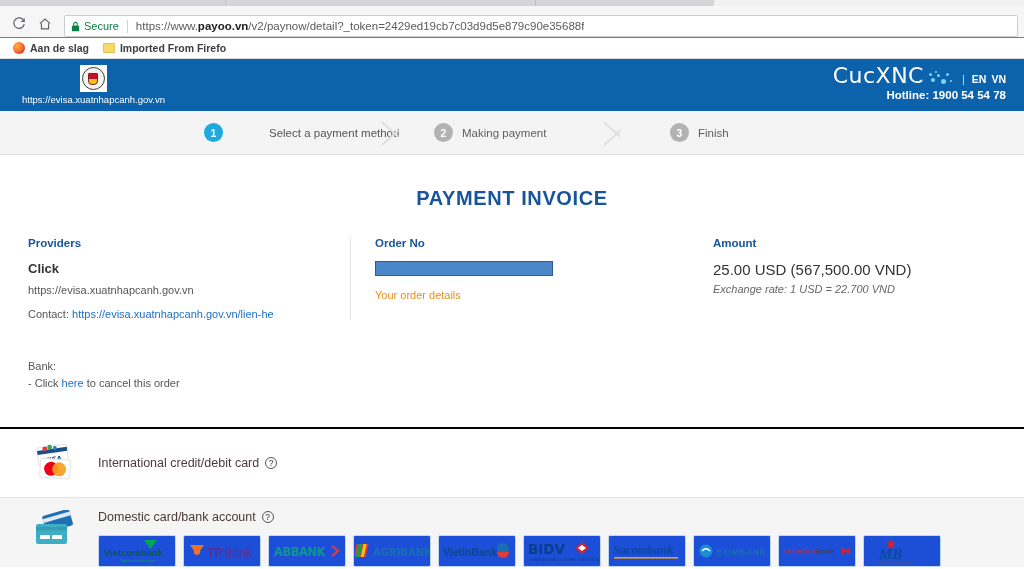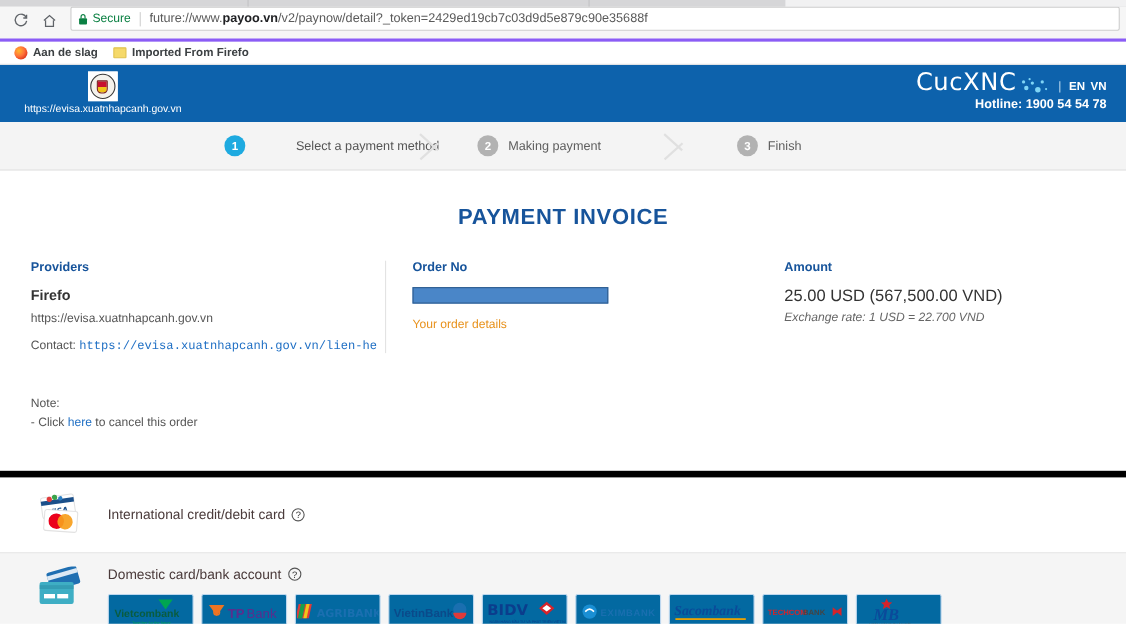--- a/index.html
+++ b/index.html
@@ -24,23 +24,23 @@
   .browser-tabstrip .tab-seam.s2 { left: 535px; }
   .browser-tabstrip .tab-right-fade {
     position: absolute; top: 0; bottom: 0; right: 0; width: 310px;
     background: #f1f1f2;
   }
 
   .toolbar {
     height: 32px;
     background: #f6f6f6;
     display: flex;
-    align-items: flex-start;
+    align-items: flex-end;
     padding: 0 6px;
-    border-bottom: 3px solid #8b5cf6;
+    border-bottom: 1px solid #8b5cf6;
   }
   .nav-btn {
     width: 26px; height: 26px;
     display: flex; align-items: center; justify-content: center;
     color: #5f6368;
     flex: 0 0 auto;
   }
   .nav-btn svg { display: block; }
 
   .omnibox {
@@ -253,21 +253,21 @@
     font-weight: bold;
     color: #333333;
     margin-bottom: 8px;
   }
   .provider-url {
     font-size: 11px;
     color: #555555;
     margin-bottom: 12px;
   }
   .contact-row { font-size: 11px; color: #555555; }
-  .contact-row a { color: #1f6fc4; text-decoration: none; font-family: Liberation Mono, monospace; }
+  .contact-row a { color: #1f6fc4; text-decoration: none; }
 
   .note-block {
     padding: 0 28px;
     margin-top: 38px;
     font-size: 11px;
     color: #555555;
     line-height: 1.5;
   }
   .note-block a { color: #1f6fc4; text-decoration: none; }
 
@@ -296,21 +296,21 @@
     color: #666666;
     white-space: nowrap;
   }
 
   
   .methods { margin-top: 36px; }
   .method-row {
     display: flex;
     align-items: center;
     padding: 14px 0 14px 32px;
-    border-top: 6px solid #000000;
+    border-top: 2px solid #000000;
   }
   .method-row.domestic {
     background: #f5f5f5;
     align-items: flex-start;
     padding-top: 12px;
     padding-bottom: 0;
     border-top: 1px solid #e6e6e6;
   }
   .method-icon { width: 66px; flex: 0 0 auto; }
   .method-body { flex: 1 1 auto; }
@@ -332,21 +332,21 @@
   }
 
   .bank-grid {
     display: flex;
     flex-wrap: wrap;
     gap: 7px;
     margin-top: 11px;
   }
   .bank-tile {
     width: 78px; height: 32px;
-    background: #0369a1;
+    background: #1d4ed8;
     border: 1px solid #bdd7ee;
     border-radius: 2px;
     display: flex;
     align-items: center;
     justify-content: center;
     overflow: hidden;
     flex: 0 0 auto;
   }
   .bank-tile svg { display: block; }
 
@@ -379,21 +379,21 @@
 
   <div class="omnibox">
     <span class="lock-icon">
       <svg width="9" height="11" viewBox="0 0 10 12">
         <rect x="1" y="5" width="8" height="6.4" rx="1" fill="#0b8043"></rect>
         <path d="M3 5V3.4a2 2 0 0 1 4 0V5" fill="none" stroke="#0b8043" stroke-width="1.2"></path>
       </svg>
     </span>
     <span class="secure-label">Secure</span>
     <span class="omni-divider"></span>
-    <span class="url-text"><span>future://www.</span><span class="url-domain">payoo.vn</span><span>/v2/paynow/detail?_token=2429ed19cb7c03d9d5e879c90e35688f</span></span>
+    <span class="url-text"><span>https://www.</span><span class="url-domain">payoo.vn</span><span>/v2/paynow/detail?_token=2429ed19cb7c03d9d5e879c90e35688f</span></span>
   </div>
 </div>
 
 <div class="bookmarks">
   <div class="bm">
     <span class="bm-ff"></span>
     <span>Aan de slag</span>
   </div>
   <div class="bm">
     <span class="bm-folder"></span>
@@ -449,21 +449,21 @@
       <span class="step-label">Finish</span>
     </div>
   </div>
 
   <div class="invoice-title">PAYMENT INVOICE</div>
 
   <div class="columns">
 
     <div class="col-providers">
       <div class="col-head">Providers</div>
-      <div class="provider-name">Firefo</div>
+      <div class="provider-name">Click</div>
       <div class="provider-url">https://evisa.xuatnhapcanh.gov.vn</div>
       <div class="contact-row">
         <span>Contact:</span>
         <a href="#">https://evisa.xuatnhapcanh.gov.vn/lien-he</a>
       </div>
     </div>
 
     <div class="col-order">
       <div class="col-head">Order No</div>
       <div class="order-redaction"></div>
@@ -471,21 +471,21 @@
     </div>
 
     <div class="col-amount">
       <div class="col-head">Amount</div>
       <div class="amount-main">25.00 USD (567,500.00 VND)</div>
       <div class="amount-rate">Exchange rate: 1 USD = 22.700 VND</div>
     </div>
   </div>
 
   <div class="note-block">
-    <div>Note:</div>
+    <div>Bank:</div>
     <div><span>- Click </span><a href="#">here</a><span> to cancel this order</span></div>
   </div>
 
   <div class="methods">
 
     <div class="method-row">
       <div class="method-icon">
         <div class="intl-cards">
           <svg width="48" height="40" viewBox="0 0 48 40">
             <g transform="rotate(-8 20 14)">
@@ -545,20 +545,26 @@
 
           <div class="bank-tile">
             <svg width="74" height="28" viewBox="0 0 74 28">
               <path d="M5 8h14l-7 10z" fill="#ee7422"></path>
               <circle cx="12" cy="14.5" r="2.6" fill="none" stroke="#ee7422" stroke-width="1.3"></circle>
               <text x="22" y="20" font-family="Liberation Sans, sans-serif" font-size="12" font-weight="bold" fill="#5b2d8e">TP</text>
               <text x="39" y="20" font-family="Liberation Sans, sans-serif" font-size="12" fill="#5b2d8e">Bank</text>
             </svg>
           </div>
 
+          <div class="bank-tile">
+            <svg width="74" height="28" viewBox="0 0 74 28">
+              <text x="4" y="19" font-family="DejaVu Sans, sans-serif" font-size="11.5" font-weight="bold" fill="#0a9a8a" letter-spacing="-0.5">ABBANK</text>
+              <path d="M62 9l6 5-6 5" fill="none" stroke="#e03a3a" stroke-width="2.2"></path>
+            </svg>
+          </div>
 
           <div class="bank-tile">
             <svg width="74" height="28" viewBox="0 0 74 28">
               <rect x="3" y="7" width="12" height="13" fill="#e03a3a" transform="skewX(-12)"></rect>
               <rect x="5" y="7" width="4" height="13" fill="#1a9e4a" transform="skewX(-12)"></rect>
               <rect x="10" y="7" width="3" height="13" fill="#f0c419" transform="skewX(-12)"></rect>
               <text x="18" y="19" font-family="DejaVu Sans, sans-serif" font-size="10" font-weight="bold" fill="#1a6fb0">AGRIBANK</text>
             </svg>
           </div>
 
@@ -574,30 +580,30 @@
             <svg width="74" height="28" viewBox="0 0 74 28">
               <text x="3" y="17" font-family="DejaVu Sans, sans-serif" font-size="13.5" font-weight="bold" fill="#0b3d8c">BIDV</text>
               <path d="M57 5l7 6-7 6-7-6z" fill="#d6232a"></path>
               <path d="M57 8l4 3-4 3-4-3z" fill="#ffffff"></path>
               <text x="5" y="24" font-family="Liberation Sans, sans-serif" font-size="3.2" fill="#0b3d8c">NGÂN HÀNG ĐẦU TƯ VÀ PHÁT TRIỂN VIỆT NAM</text>
             </svg>
           </div>
 
           <div class="bank-tile">
             <svg width="74" height="28" viewBox="0 0 74 28">
+              <text x="3" y="17" font-family="Liberation Serif, serif" font-size="12.5" font-style="italic" font-weight="bold" fill="#0b4a9a">Sacombank</text>
+              <rect x="4" y="20" width="64" height="1.6" fill="#f0a400"></rect>
+            </svg>
+          </div>
+
+          <div class="bank-tile">
+            <svg width="74" height="28" viewBox="0 0 74 28">
               <circle cx="11" cy="14" r="6.5" fill="#1a8fd4"></circle>
               <path d="M7 14c3-3 5-3 8 0" fill="none" stroke="#ffffff" stroke-width="1.4"></path>
               <text x="21" y="18" font-family="Liberation Sans, sans-serif" font-size="8.5" font-weight="bold" fill="#1a6fb0" letter-spacing="0.6">EXIMBANK</text>
-            </svg>
-          </div>
-
-          <div class="bank-tile">
-            <svg width="74" height="28" viewBox="0 0 74 28">
-              <text x="3" y="17" font-family="Liberation Serif, serif" font-size="12.5" font-style="italic" font-weight="bold" fill="#0b4a9a">Sacombank</text>
-              <rect x="4" y="20" width="64" height="1.6" fill="#f0a400"></rect>
             </svg>
           </div>
 
           <div class="bank-tile">
             <svg width="74" height="28" viewBox="0 0 74 28">
               <text x="3" y="17" font-family="Liberation Sans, sans-serif" font-size="7" font-weight="bold" fill="#d6232a">TECHCOM</text>
               <text x="35" y="17" font-family="Liberation Sans, sans-serif" font-size="7" font-weight="bold" fill="#444444">BANK</text>
               <path d="M62 10l5 4-5 4z" fill="#d6232a"></path>
               <path d="M70 10l-5 4 5 4z" fill="#d6232a"></path>
             </svg>

